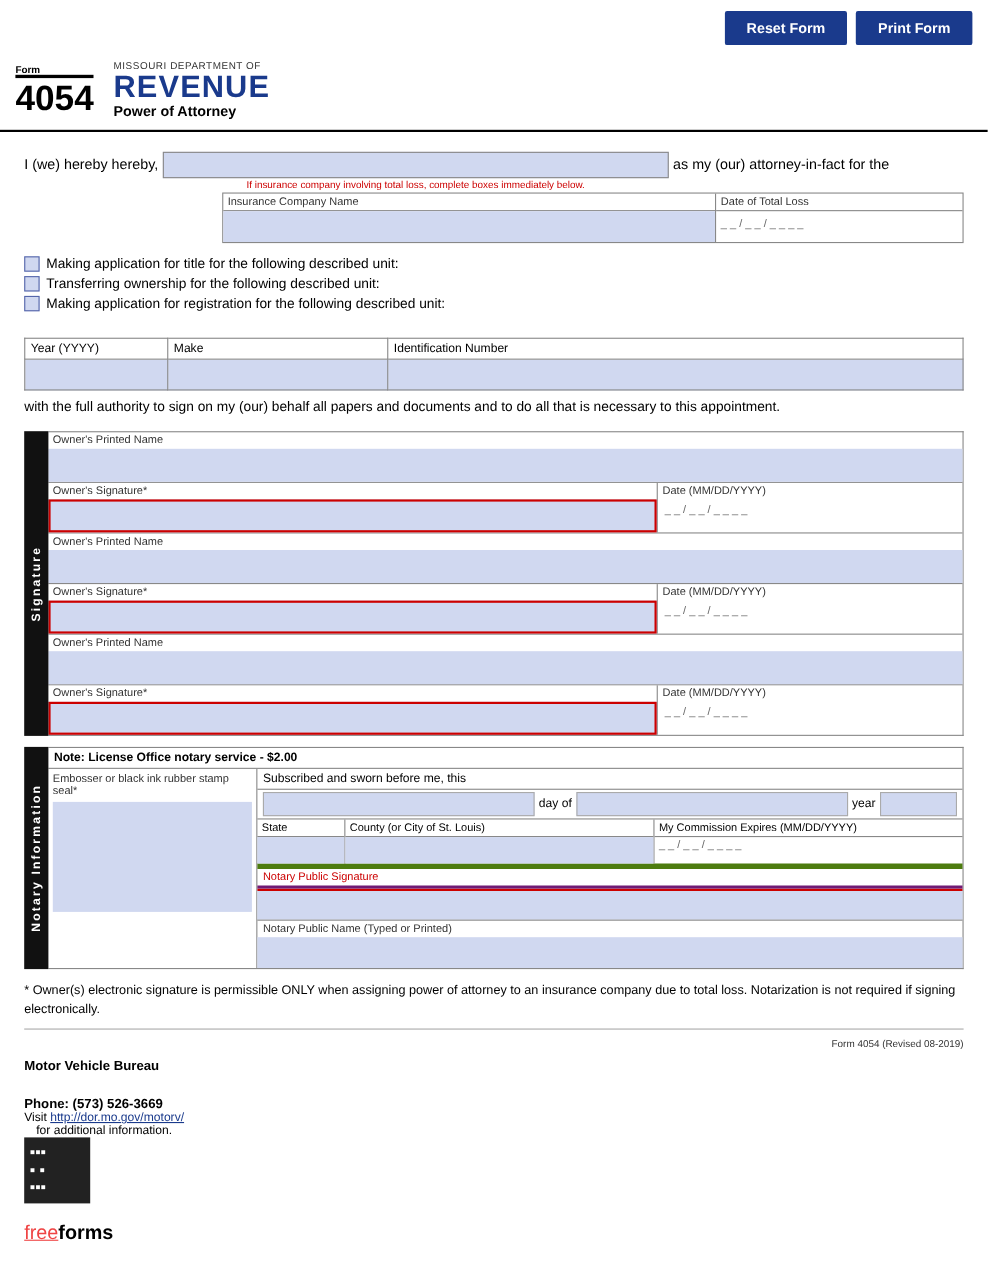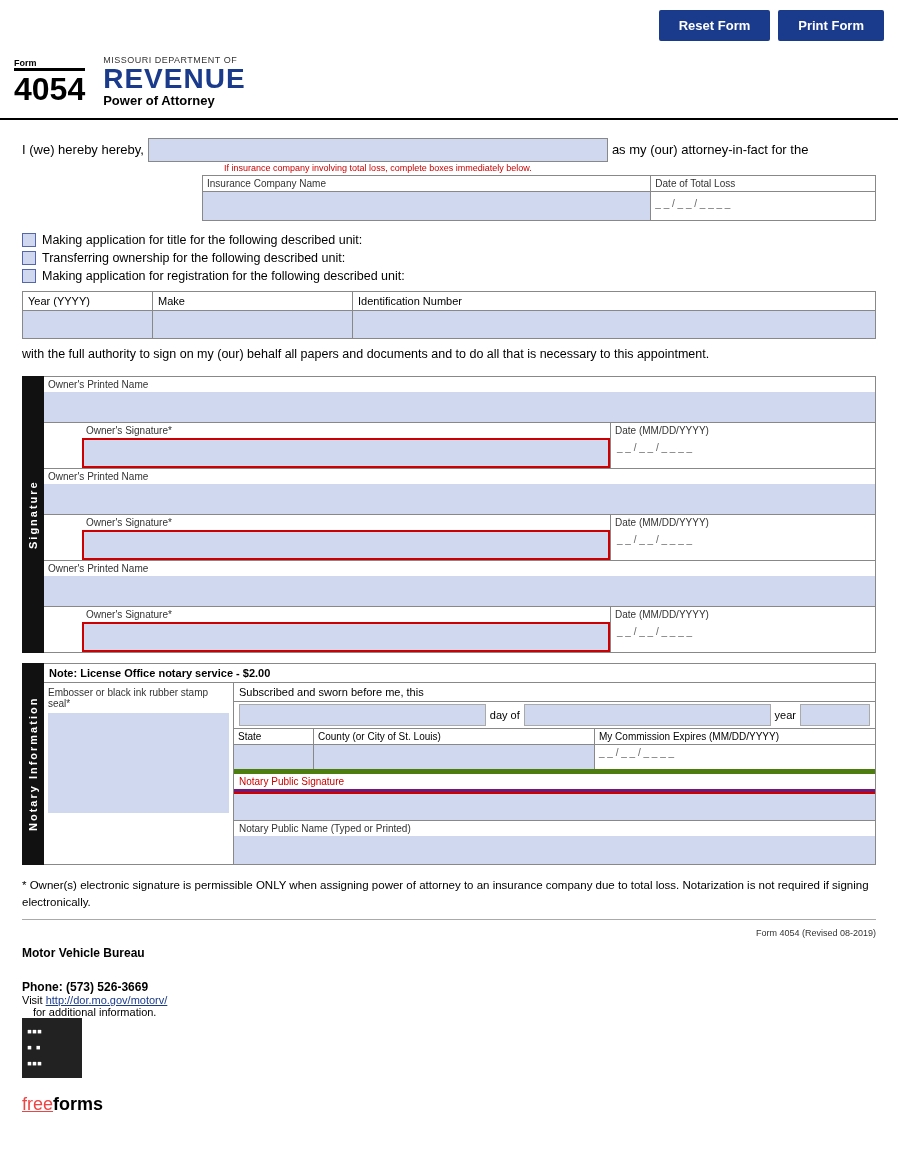--- a/index.html
+++ b/index.html
@@ -180,21 +180,21 @@
       flex-shrink: 0;
     }
     .checkbox-text {
       font-size: 12.5px;
     }
 
     
     .vehicle-table {
       width: 100%;
       border-collapse: collapse;
-      margin-top: 8px;
+      margin-top: 24px;
       margin-bottom: 6px;
     }
     .vehicle-table th {
       border: 1px solid #888;
       padding: 3px 5px;
       text-align: left;
       font-size: 11px;
       font-weight: normal;
       background: #fff;
     }
@@ -256,21 +256,20 @@
       background: #d0d8f0;
       border: none;
       display: block;
     }
     .sig-field-input.red-border {
       border: 2px solid #c00;
       background: #d0d8f0;
     }
     .sig-split {
       display: flex;
-      padding-left: 38px;
     }
     .sig-split-left {
       flex: 2;
       border-right: 1px solid #888;
     }
     .sig-split-right {
       flex: 1;
     }
     .sig-date-placeholder {
       font-size: 10px;

